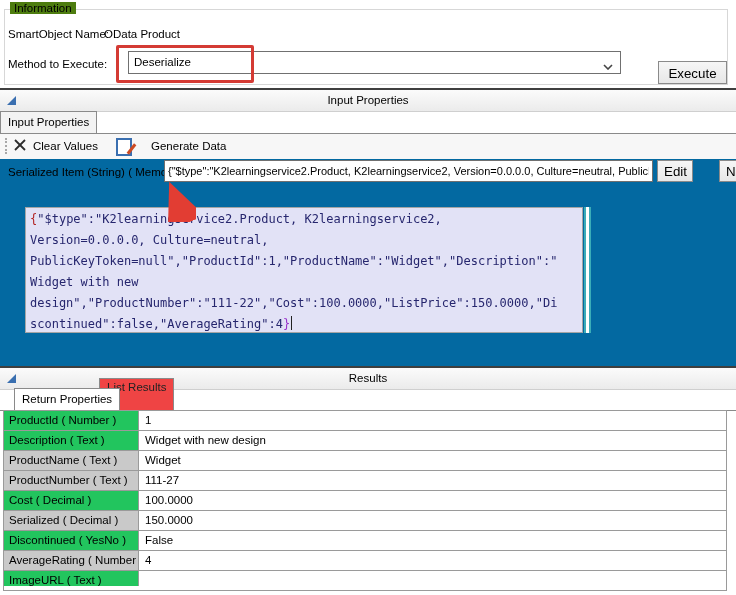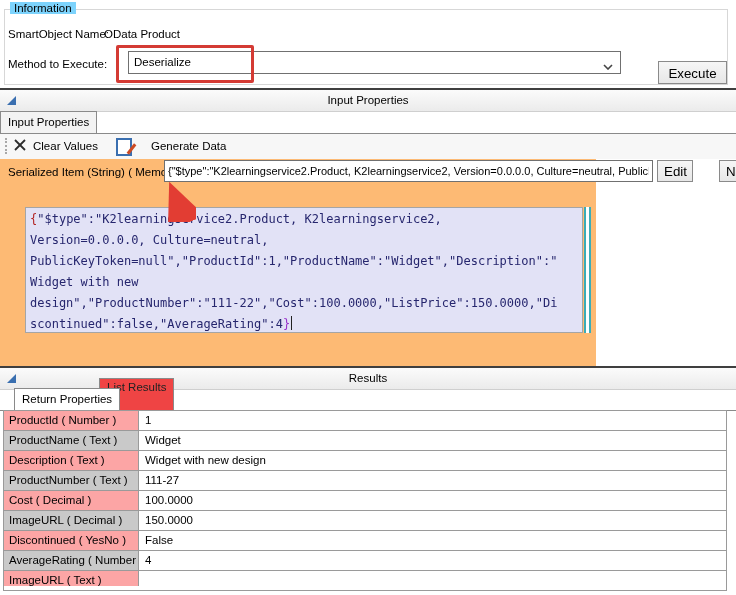--- a/index.html
+++ b/index.html
@@ -3,21 +3,21 @@
 <meta charset="utf-8">
 <style>
   html,body{margin:0;padding:0;}
   body{
     width:736px;height:595px;position:relative;overflow:hidden;
     background:#ffffff;color:#000;
     font-family:"Liberation Sans", sans-serif;font-size:11.5px;
   }
   
   .groupbox{position:absolute;left:4px;top:9px;width:722px;height:74px;border:1px solid #d7d7d7;}
-  .groupbox-label{position:absolute;left:5px;top:-8px;background:#7dd3fc;padding:0 4px;}
+  .groupbox-label{position:absolute;left:5px;top:-8px;background:#4d7c0f;padding:0 4px;}
   .info-row-label{position:absolute;}
   .lbl-son{left:8px;top:28px;}
   .val-son{left:104px;top:28px;text-align:right;}
   .lbl-method{left:8px;top:58px;}
   .combo{position:absolute;left:128px;top:51px;width:493px;height:23px;background:#fff;
          border:1px solid #707070;box-sizing:border-box;}
   .combo-text{position:absolute;left:5px;top:4px;}
   .combo-chevron{position:absolute;right:7px;top:8px;}
   .annot-box{position:absolute;left:116px;top:45px;width:132px;height:32px;
              border:3px solid #d43b34;border-radius:2px;z-index:6;pointer-events:none;}
@@ -37,21 +37,21 @@
             box-sizing:border-box;}
   .ts-ip{top:112px;} .ts-res{top:389px;}
   .tab{position:absolute;bottom:0;box-sizing:border-box;border:1px solid #8a8a8a;border-bottom:none;
        padding:0 7px;line-height:20px;white-space:nowrap;}
   .tab.active{height:22px;z-index:2;}
   .tab.inactive{height:32px;line-height:17px;background:#ef4444;color:#222;}
   .tab-ip{left:0;background:#f3f3f3;}
   .tab-return{left:14px;background:#ffffff;}
   .tab-list{left:99px;}
   
-  .ip-body{position:absolute;left:0;top:134px;width:596px;height:232px;background:#fdba74;}
+  .ip-body{position:absolute;left:0;top:134px;width:736px;height:232px;background:#0369a1;}
   .toolbar{position:absolute;left:0;top:0;width:736px;height:25px;background:#f7f7f7;}
   .grip{position:absolute;left:5px;top:4px;height:16px;width:0;border-left:2px dotted #a8a8a8;}
   .x-icon{position:absolute;left:14px;top:5px;width:12px;height:12px;}
   .tb-label{position:absolute;top:6px;}
   .lbl-clear{left:33px;} .lbl-gen{left:151px;}
   .gen-icon{position:absolute;left:116px;top:4px;width:12px;height:14px;background:#fff;
             border:2px solid #3a6fb0;}
   .gen-pencil{position:absolute;right:-3px;bottom:-1px;width:3px;height:12px;background:#cc4a22;
               transform:rotate(38deg);}
   .serialized-label{position:absolute;left:8px;top:32px;}
@@ -69,21 +69,21 @@
   .brace-close{color:#9932cc;}
   .caret{display:inline-block;width:1px;height:14px;background:#222;vertical-align:-2px;margin-left:1px;}
   .memo-scrollbar{position:absolute;left:584px;top:73px;width:3px;height:126px;background:#fff;
                   border-left:2px solid #3aacb8;border-right:2px solid #3aacb8;}
   
   .rtable{position:absolute;left:3px;top:410px;width:724px;border:1px solid #9a9a9a;
           box-sizing:border-box;background:#fff;}
   .trow{display:flex;height:19px;border-bottom:1px solid #9a9a9a;}
   .trow:last-child{border-bottom:none;flex-direction:column;}
   .tlabel{width:135px;box-sizing:border-box;border-right:1px solid #9a9a9a;
-          padding:3px 0 0 5px;background:#fca5a5;overflow:hidden;white-space:nowrap;}
+          padding:3px 0 0 5px;background:#22c55e;overflow:hidden;white-space:nowrap;}
   .tlabel.shade{background:#c9c9c9;}
   .tvalue{flex:1;padding:3px 0 0 6px;background:#fff;overflow:hidden;white-space:nowrap;}
 </style>
 </head>
 <body>
 
 <div class="groupbox">
   <span class="groupbox-label">Information</span>
 </div>
 <span class="info-row-label lbl-son">SmartObject Name:</span>
@@ -162,37 +162,37 @@
   <span class="tab active tab-return">Return Properties</span>
   <span class="tab inactive tab-list">List Results</span>
 </div>
 
 <div class="rtable">
   <div class="trow">
     <div class="tlabel">ProductId ( Number )</div>
     <div class="tvalue">1</div>
   </div>
   <div class="trow">
+    <div class="tlabel">Description ( Text )</div>
+    <div class="tvalue">Widget with new design</div>
+  </div>
+  <div class="trow">
     <div class="tlabel shade">ProductName ( Text )</div>
     <div class="tvalue">Widget</div>
   </div>
   <div class="trow">
-    <div class="tlabel">Description ( Text )</div>
-    <div class="tvalue">Widget with new design</div>
-  </div>
-  <div class="trow">
     <div class="tlabel shade">ProductNumber ( Text )</div>
     <div class="tvalue">111-27</div>
   </div>
   <div class="trow">
     <div class="tlabel">Cost ( Decimal )</div>
     <div class="tvalue">100.0000</div>
   </div>
   <div class="trow">
-    <div class="tlabel shade">ImageURL ( Decimal )</div>
+    <div class="tlabel shade">Serialized ( Decimal )</div>
     <div class="tvalue">150.0000</div>
   </div>
   <div class="trow">
     <div class="tlabel">Discontinued ( YesNo )</div>
     <div class="tvalue">False</div>
   </div>
   <div class="trow">
     <div class="tlabel shade">AverageRating ( Number )</div>
     <div class="tvalue">4</div>
   </div>

